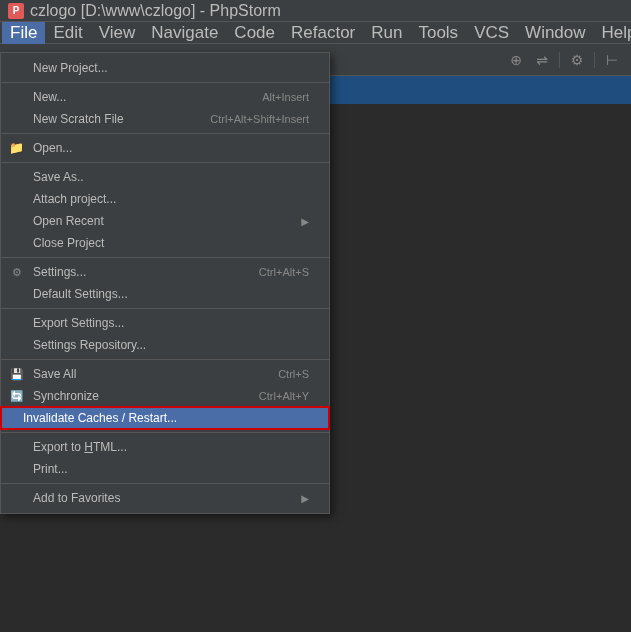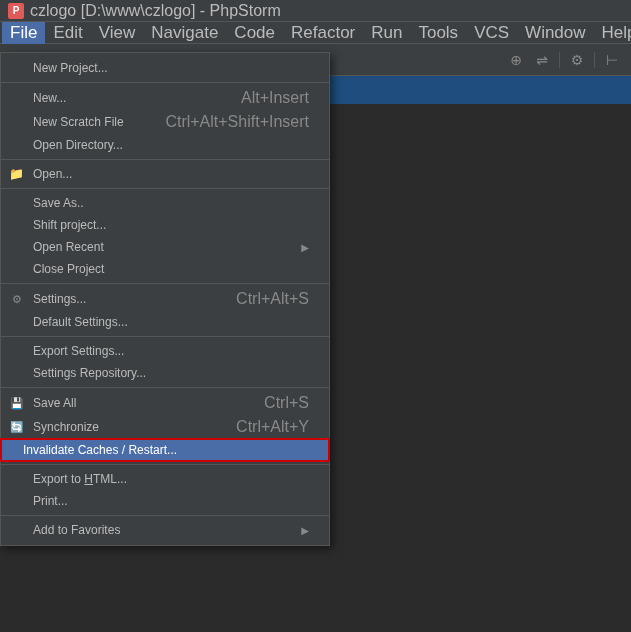--- a/index.html
+++ b/index.html
@@ -121,21 +121,21 @@
     }
 
     .dropdown-item.highlighted {
       background-color: #4a6da7;
       color: white;
       outline: 1px solid #cc0000;
     }
 
     .dropdown-item .shortcut {
       color: #888888;
-      font-size: 16px;
+      font-size: 11px;
       margin-left: 20px;
     }
 
     .dropdown-item .arrow {
       color: #888888;
       font-size: 10px;
     }
 
     .dropdown-divider {
       height: 1px;
@@ -260,43 +260,40 @@
   <div class="dropdown-item">
     <span>New...</span>
     <span class="shortcut">Alt+Insert</span>
   </div>
 
   <div class="dropdown-item">
     <span>New Scratch File</span>
     <span class="shortcut">Ctrl+Alt+Shift+Insert</span>
   </div>
 
-  <div class="dropdown-item">
-    <span>Open Directory...</span>
-  </div>
 
   <div class="dropdown-divider"></div>
 
   <div class="dropdown-item">
     <span class="item-icon">
       <span class="item-icon-folder">📁</span>
     </span>
     <span>Open...</span>
   </div>
 
 
 
   <div class="dropdown-divider"></div>
 
   <div class="dropdown-item">
     <span>Save As..</span>
   </div>
 
   <div class="dropdown-item">
-    <span>Shift project...</span>
+    <span>Attach project...</span>
   </div>
 
   <div class="dropdown-item">
     <span>Open Recent</span>
     <span class="arrow">▶</span>
   </div>
 
   <div class="dropdown-item">
     <span>Close Project</span>
   </div>

